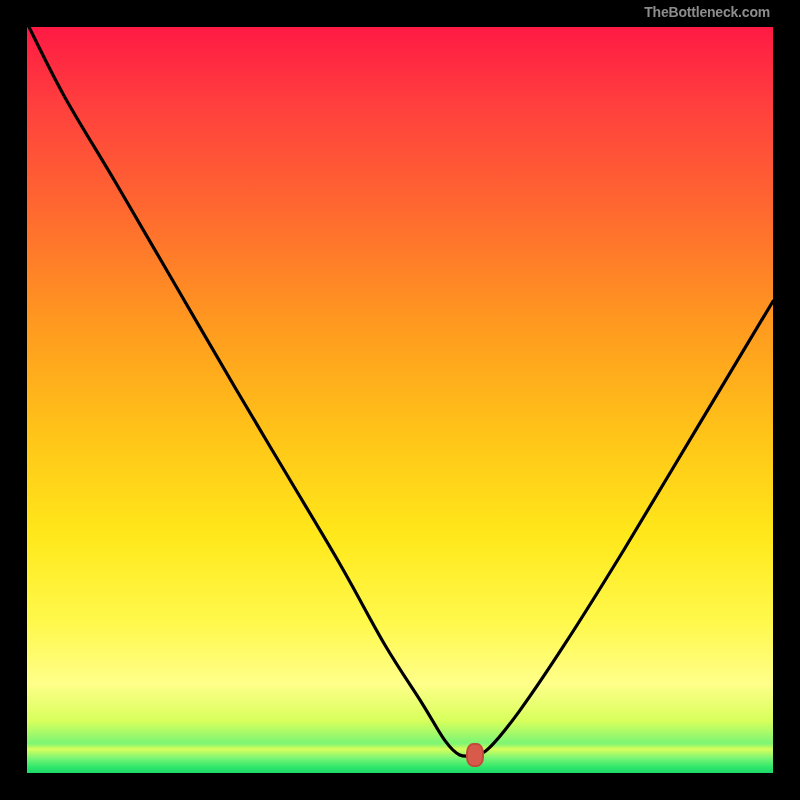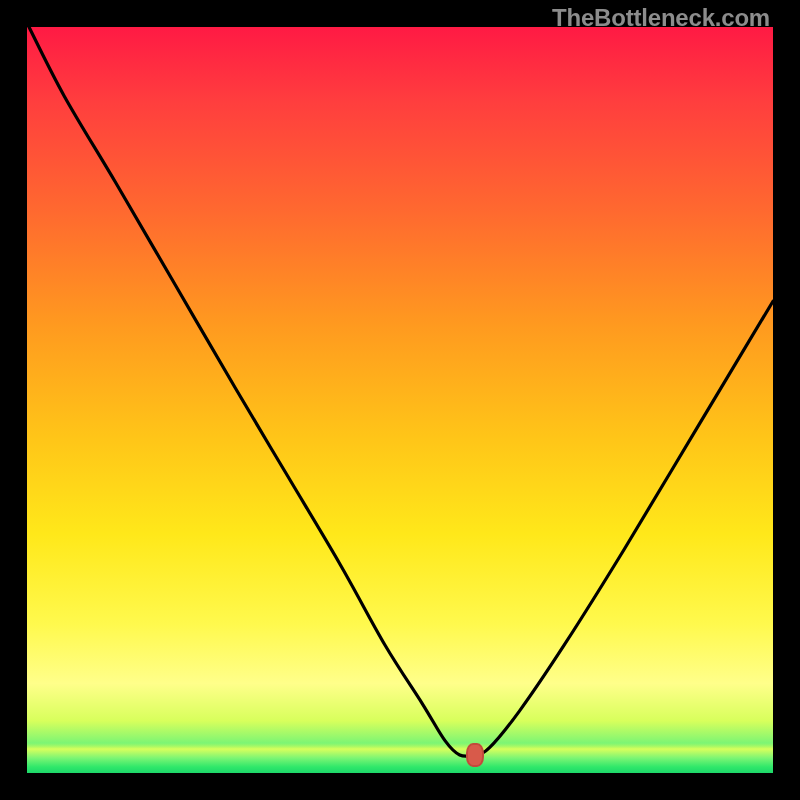--- a/index.html
+++ b/index.html
@@ -51,21 +51,21 @@
       #7cf574 50%,
       #2fe86a 80%,
       #1dd86a 100%
     );
   }
   .attribution {
     position: absolute;
     top: 4px;
     right: 30px;
     font-family: Arial, Helvetica, sans-serif;
-    font-size: 24px;
+    font-size: 14px;
     font-weight: 600;
     color: #8c8c8c;
     letter-spacing: -0.2px;
   }
   svg.curve {
     position: absolute;
     left: 0;
     top: 0;
     width: 746px;
     height: 746px;

